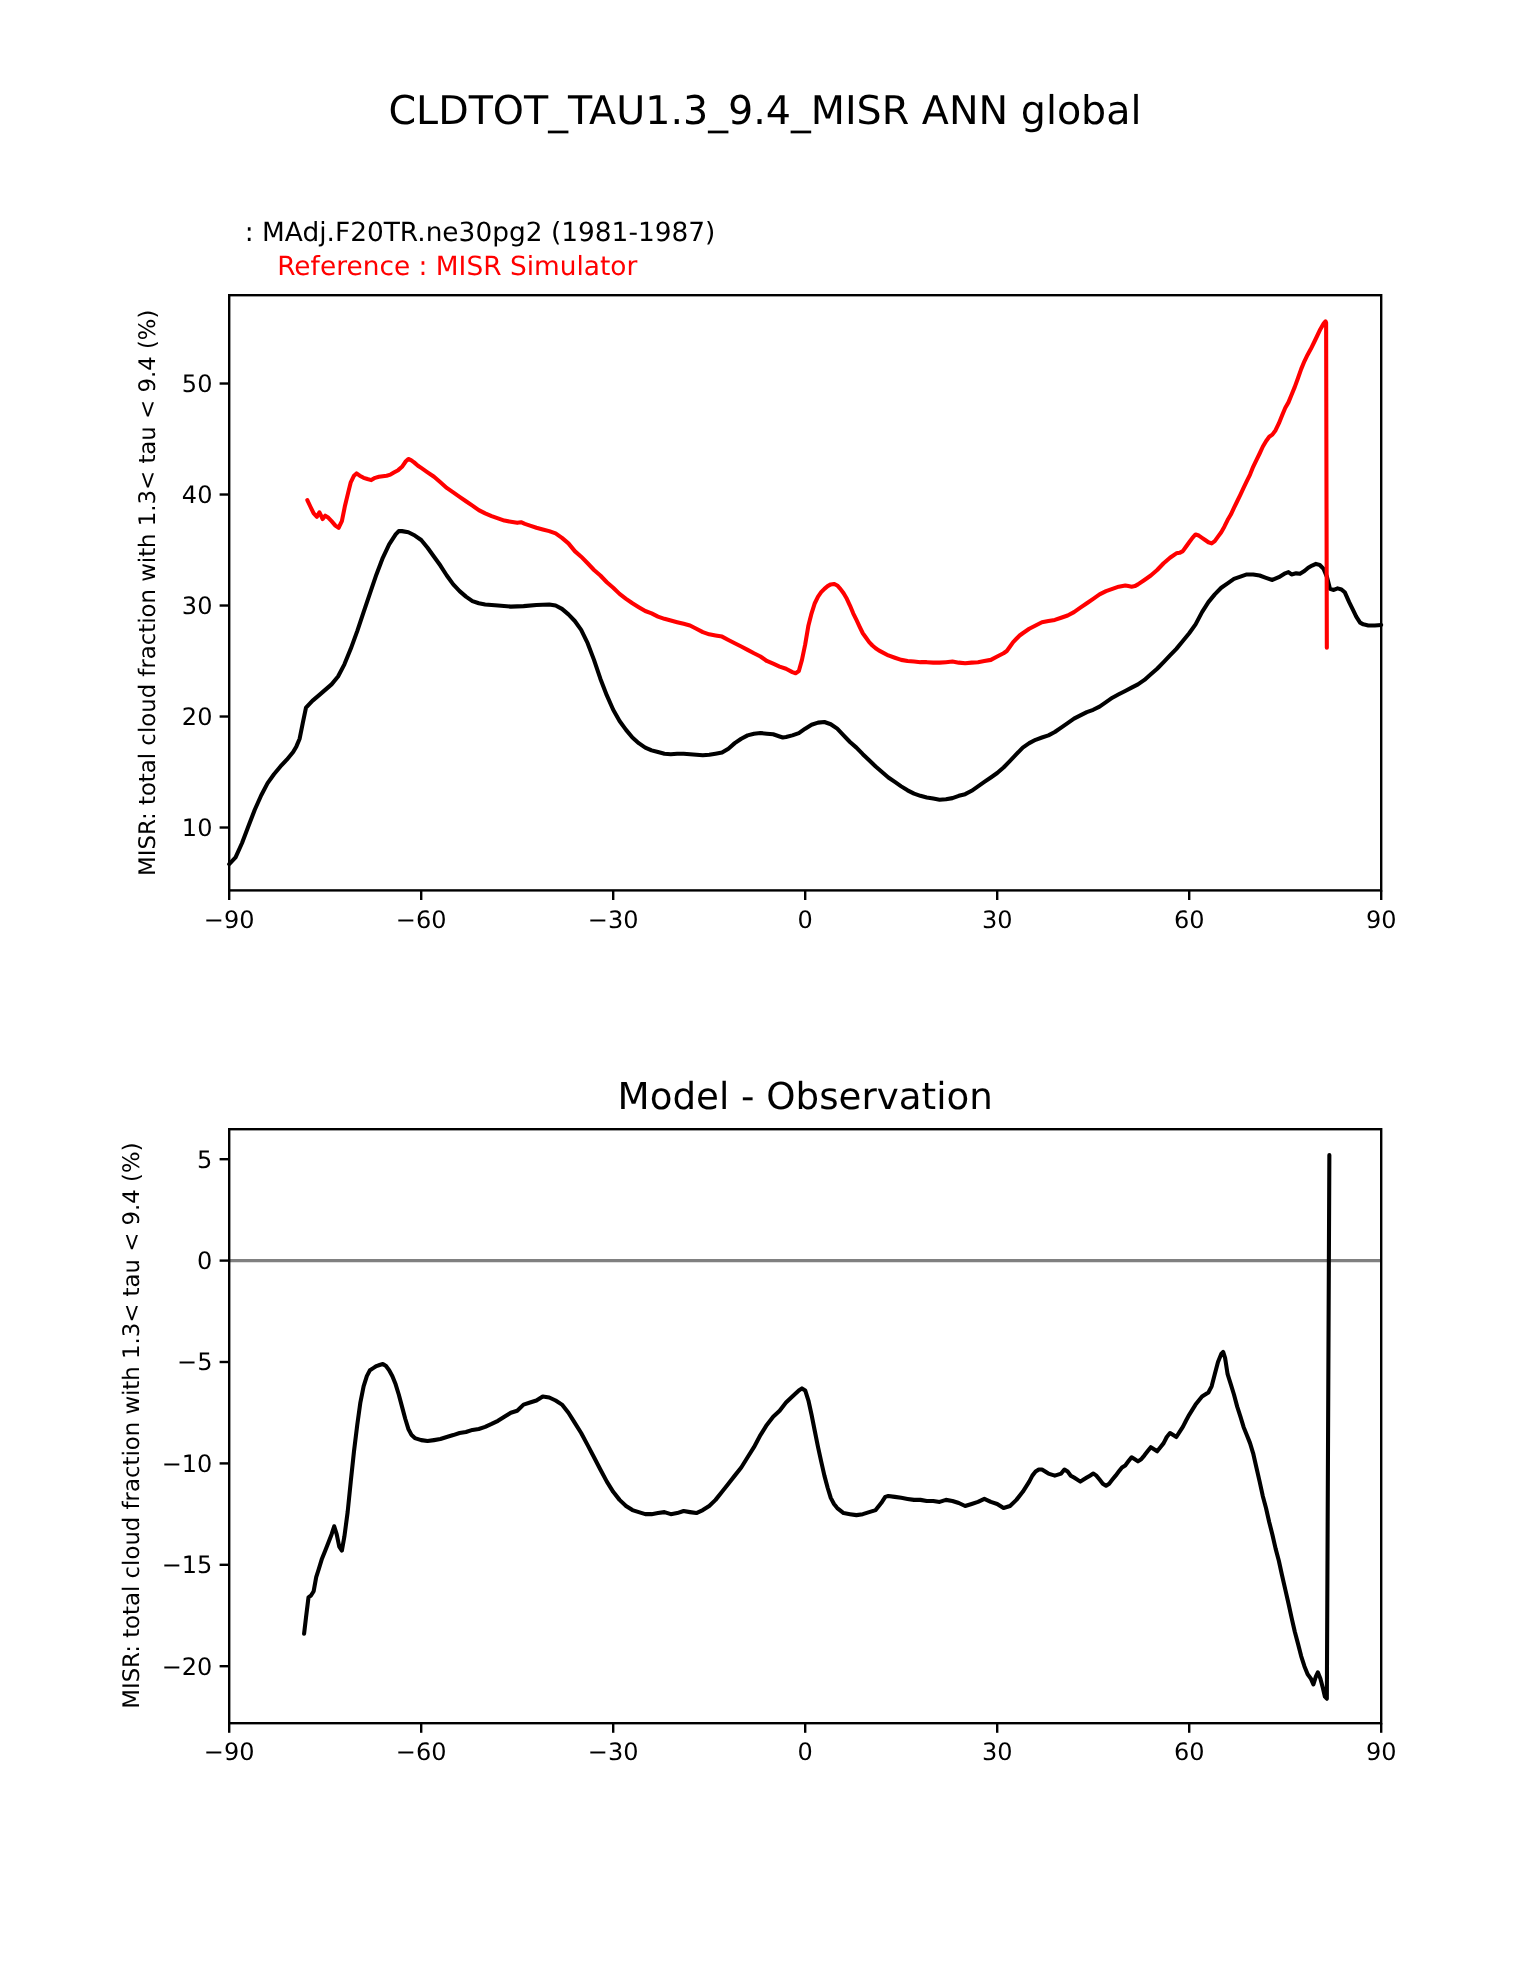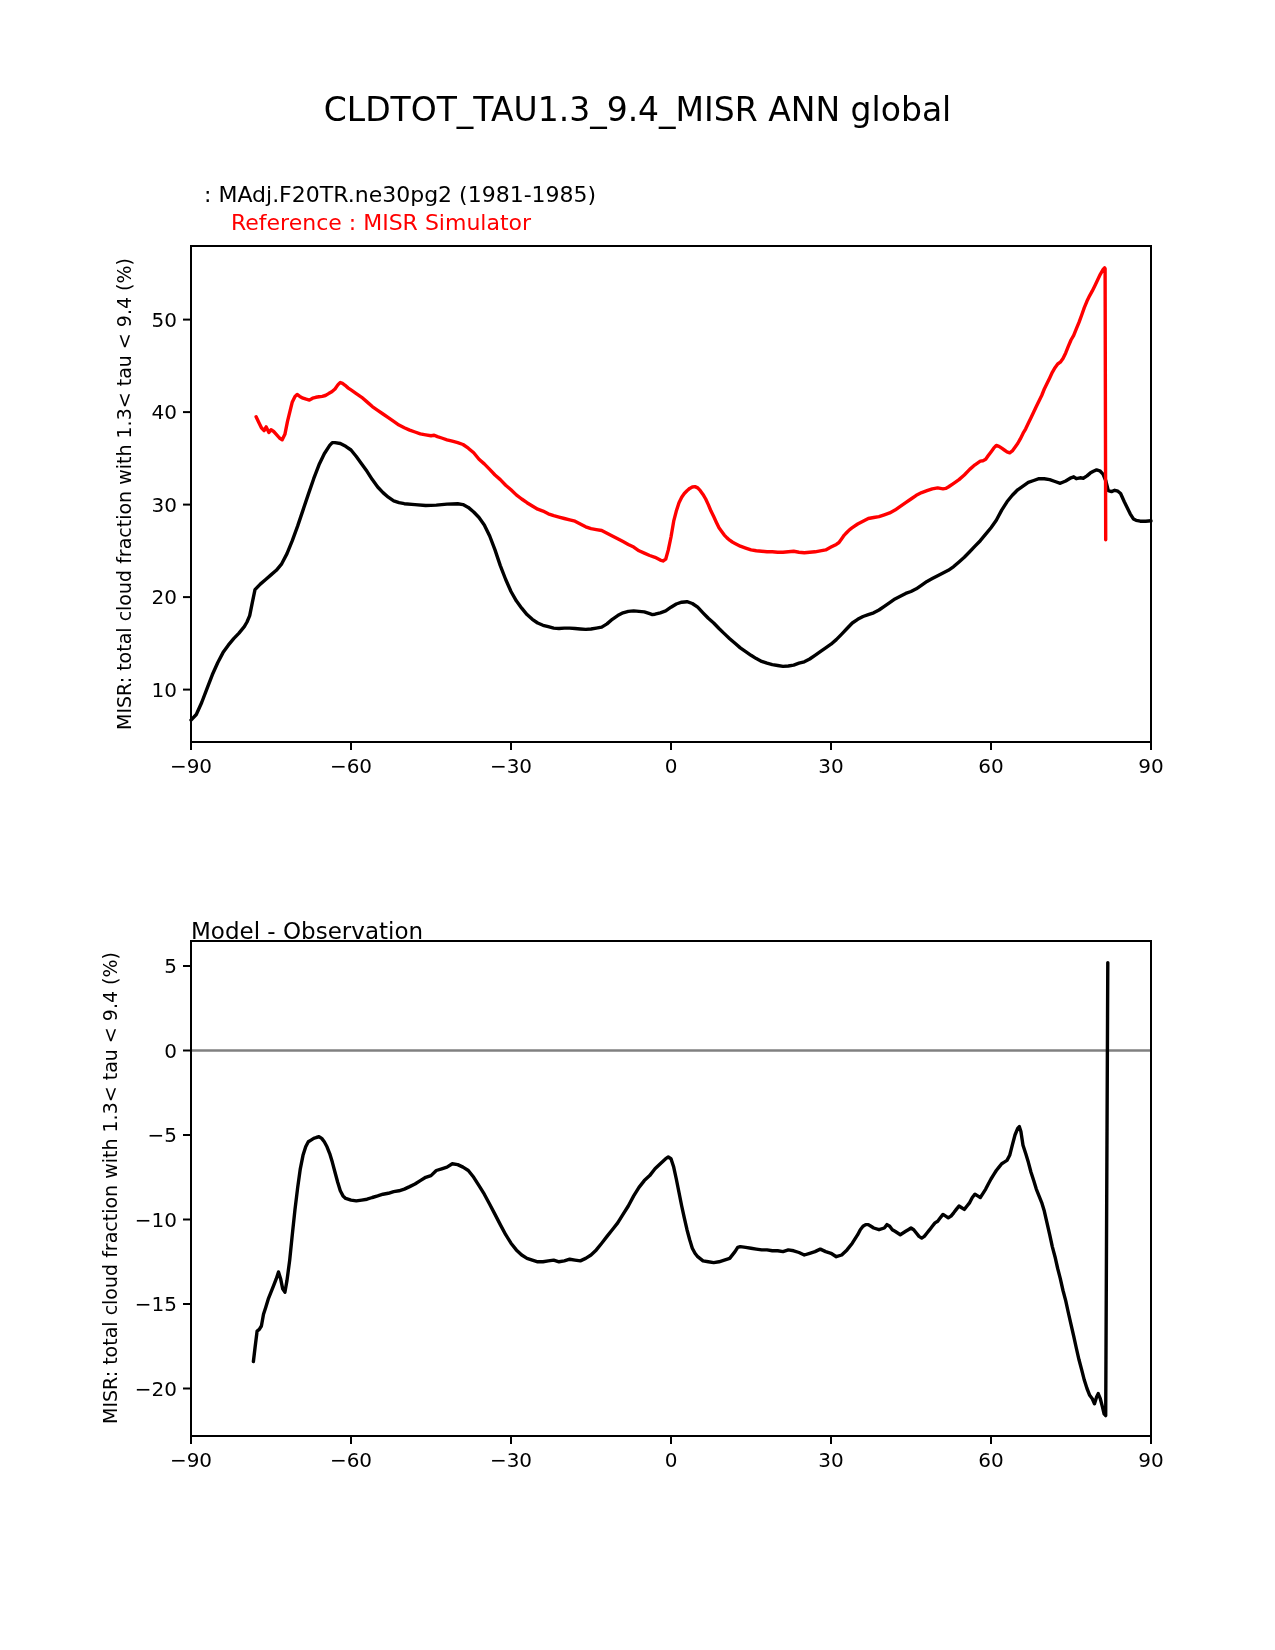--- a/index.html
+++ b/index.html
@@ -1,34 +1,34 @@
 <!DOCTYPE html>
 <html><head>
 <meta charset="utf-8">
 <style>
   html,body{margin:0;padding:0;background:#ffffff;}
   body{width:1275px;height:1650px;position:relative;font-family:"DejaVu Sans",sans-serif;color:#000;}
   #figure{position:absolute;inset:0;width:1275px;height:1650px;background:#fff;}
-  .suptitle{position:absolute;top:93px;left:0;width:1275px;text-align:center;font-size:33px;line-height:1;color:#000;}
+  .suptitle{position:absolute;top:75px;left:0;width:1275px;text-align:center;font-size:33px;line-height:1;color:#000;}
   .legend-line{position:absolute;font-size:22px;line-height:1;white-space:pre;}
   .legend-model{top:184px;left:204px;color:#000;}
   .legend-reference{top:212px;left:187px;color:#ff0000;margin-left:44px;}
   .ylabel{position:absolute;font-size:19px;line-height:1;white-space:nowrap;transform:translate(-50%,-50%) rotate(-90deg);}
   .ylabel-top{left:124px;top:494px;}
   .ylabel-bottom{left:110px;top:1188px;}
-  .subtitle{position:absolute;top:920px;left:191px;width:960px;font-size:23px;line-height:1;}
+  .subtitle{position:absolute;top:899px;left:191px;width:960px;text-align:center;font-size:31px;line-height:1;}
   svg{position:absolute;inset:0;}
   .tick-label{font-family:"DejaVu Sans",sans-serif;font-size:20px;fill:#000;}
 </style>
 </head>
 <body>
 
 <div id="figure">
   <div class="suptitle">CLDTOT_TAU1.3_9.4_MISR ANN global</div>
-  <div class="legend-line legend-model" style="color: rgb(0, 0, 0);">: MAdj.F20TR.ne30pg2 (1981-1985)</div>
+  <div class="legend-line legend-model" style="color: rgb(0, 0, 0);">: MAdj.F20TR.ne30pg2 (1981-1987)</div>
   <div class="legend-line legend-reference" style="color: rgb(255, 0, 0);">Reference : MISR Simulator</div>
   <div class="ylabel ylabel-top">MISR: total cloud fraction with 1.3&lt; tau &lt; 9.4 (%)</div>
   <div class="subtitle">Model - Observation</div>
   <div class="ylabel ylabel-bottom">MISR: total cloud fraction with 1.3&lt; tau &lt; 9.4 (%)</div>
   <svg id="plot-svg" width="1275" height="1650" viewBox="0 0 1275 1650">
     <g id="chart-0">
         <polyline points="191.0,720.1 196.3,714.5 201.7,702.5 207.0,688.6 212.3,674.8 217.7,662.7 223.0,652.6 228.3,645.2 233.7,638.7 239.0,633.1 244.3,626.7 247.0,622.0 249.7,615.6 252.3,602.6 255.0,589.7 260.3,584.1 265.7,579.5 271.0,574.9 276.3,570.3 281.7,563.8 287.0,553.6 292.3,540.7 297.7,525.9 303.0,510.1 308.3,494.4 313.7,478.7 319.0,464.8 324.3,453.7 329.7,445.4 332.3,442.6 335.0,442.6 340.3,443.5 345.7,446.3 351.0,450.0 356.3,456.5 361.7,463.9 367.0,471.3 372.3,479.6 377.7,487.0 383.0,492.6 388.3,497.2 393.7,500.9 399.0,502.7 404.3,503.7 415.0,504.6 425.7,505.5 436.3,505.1 447.0,504.1 457.7,503.7 463.0,504.6 468.3,507.4 473.7,512.0 479.0,517.5 484.3,524.9 489.7,536.0 495.0,549.9 500.3,565.6 505.7,579.5 511.0,591.5 516.3,600.8 521.7,608.2 527.0,614.6 532.3,619.3 537.7,623.0 543.0,625.3 548.3,626.7 553.7,628.1 559.0,628.5 564.3,628.1 569.7,628.1 575.0,628.5 580.3,629.0 585.7,629.4 591.0,629.0 596.3,628.1 601.7,627.1 607.0,623.9 612.3,619.3 617.7,615.6 623.0,612.8 628.3,611.4 633.7,610.9 639.0,611.4 644.3,611.9 649.7,613.7 652.3,614.6 655.0,614.2 660.3,612.8 665.7,610.9 671.0,607.2 676.3,604.0 681.7,602.2 687.0,601.7 692.3,603.5 697.7,607.2 703.0,612.8 708.3,618.3 713.7,623.0 719.0,628.5 724.3,633.6 729.7,638.7 735.0,643.3 740.3,647.9 745.7,651.6 751.0,655.3 756.3,658.6 761.7,661.4 767.0,663.2 772.3,664.6 777.7,665.5 783.0,666.4 788.3,666.0 793.7,665.1 799.0,663.2 804.3,661.8 809.7,659.0 815.0,655.3 820.3,651.6 825.7,647.9 831.0,644.2 836.3,639.6 841.7,634.1 847.0,628.5 852.3,623.0 857.7,619.3 863.0,616.5 868.3,614.6 873.7,612.8 879.0,610.0 884.3,606.3 889.7,602.6 895.0,598.9 900.3,596.2 905.7,593.4 911.0,591.5 916.3,588.8 921.7,585.1 927.0,581.4 932.3,578.6 937.7,575.8 943.0,573.0 948.3,570.3 953.7,566.6 959.0,561.9 964.3,557.3 969.7,551.8 975.0,546.2 980.3,540.7 985.7,534.2 991.0,527.7 996.3,520.3 1001.7,510.1 1007.0,501.8 1012.3,495.3 1017.7,489.8 1023.0,486.1 1028.3,482.4 1033.7,480.5 1039.0,478.7 1044.3,478.7 1049.7,479.6 1055.0,481.5 1060.3,483.3 1065.7,481.0 1071.0,477.8 1073.7,476.8 1076.3,478.7 1080.1,477.8 1083.3,478.2 1087.0,475.9 1090.2,473.1 1093.4,471.3 1096.6,469.9 1099.8,470.8 1103.0,474.1 1105.7,480.5 1108.3,490.7 1111.5,491.6 1114.7,490.3 1117.9,491.2 1120.6,493.5 1124.3,501.8 1127.5,508.3 1130.2,513.8 1133.4,518.9 1136.1,520.3 1140.3,521.2 1145.7,521.2 1151.0,520.8" fill="none" stroke="#000000" stroke-width="3.4" stroke-linejoin="round" stroke-linecap="round"></polyline>
         <polyline points="256.1,416.7 258.7,422.3 261.4,427.8 264.1,430.6 266.2,426.9 268.9,432.5 271.0,429.7 273.7,431.5 276.3,434.3 279.5,438.0 282.2,439.8 284.9,434.3 287.5,421.4 290.2,410.3 292.3,401.9 295.0,396.4 297.1,394.5 299.8,396.4 303.0,398.2 306.2,399.2 309.4,400.1 312.6,398.2 315.8,397.3 319.0,396.8 322.2,396.4 325.4,395.5 328.6,393.6 331.8,391.8 335.0,389.0 338.2,384.4 340.3,382.5 342.5,383.4 345.1,385.3 348.3,388.1 351.0,389.9 356.3,393.6 361.7,397.3 367.0,401.9 372.3,406.6 377.7,410.3 383.0,414.0 388.3,417.7 393.7,421.4 399.0,425.1 404.3,427.8 409.7,430.1 415.0,432.0 420.3,433.8 425.7,434.8 431.0,435.7 434.2,435.2 437.4,436.6 441.7,438.0 447.0,439.8 452.3,441.2 457.7,442.6 463.0,444.5 468.3,448.2 473.7,452.8 479.0,459.3 484.3,463.9 489.7,469.4 495.0,475.0 500.3,479.6 505.7,485.2 511.0,489.8 516.3,494.9 521.7,499.0 527.0,502.7 532.3,506.0 537.7,509.2 543.0,511.1 548.3,513.8 553.7,515.7 559.0,517.1 564.3,518.5 569.7,519.8 575.0,521.2 580.3,524.0 585.7,526.8 591.0,528.6 596.3,529.6 601.7,530.5 607.0,533.3 612.3,536.0 617.7,538.8 623.0,541.6 628.3,544.4 633.7,547.1 639.0,550.8 644.3,553.1 649.7,555.5 655.0,557.3 660.3,560.1 663.0,561.0 665.7,559.2 668.3,549.9 671.0,537.0 673.7,521.2 676.3,511.1 679.0,502.7 681.7,497.2 684.3,493.5 687.0,490.7 689.7,488.4 692.3,487.0 695.0,486.6 697.7,487.9 700.3,490.7 703.0,494.4 705.7,499.0 708.3,504.6 711.0,511.1 713.7,516.6 716.3,522.2 719.0,527.7 721.7,531.4 724.3,535.1 727.0,537.9 729.7,540.2 732.3,542.0 735.0,543.4 740.3,546.2 745.7,548.1 751.0,549.9 756.3,550.8 761.7,551.3 767.0,551.8 772.3,551.8 777.7,552.2 783.0,552.2 788.3,551.8 793.7,551.3 799.0,552.2 804.3,552.7 809.7,552.2 815.0,551.8 820.3,550.8 825.7,549.9 831.0,547.1 836.3,544.4 839.0,542.5 841.7,538.8 844.3,535.1 847.0,532.3 849.7,529.6 852.3,527.7 857.7,524.0 863.0,521.2 868.3,518.5 873.7,517.5 879.0,516.6 884.3,514.8 889.7,512.9 895.0,510.1 900.3,506.4 905.7,502.7 911.0,499.0 916.3,495.3 921.7,492.6 927.0,490.7 932.3,488.9 937.7,487.9 940.3,488.4 943.0,488.9 945.7,488.4 948.3,487.0 953.7,483.3 959.0,479.6 964.3,475.0 969.7,469.4 975.0,464.8 980.3,461.1 983.0,460.7 985.7,459.3 988.3,455.6 991.0,451.9 993.7,448.2 996.3,445.4 999.0,446.3 1001.7,448.2 1004.3,450.0 1007.0,451.9 1009.7,452.8 1012.3,450.9 1015.0,447.2 1017.7,443.5 1020.3,438.9 1023.0,433.4 1025.7,428.8 1028.3,423.2 1031.0,417.7 1033.7,412.1 1036.3,406.6 1039.0,401.0 1041.7,395.5 1044.3,389.0 1047.0,383.4 1049.7,377.9 1052.3,372.3 1055.0,367.7 1057.7,364.0 1060.3,362.2 1063.0,358.5 1065.7,352.9 1068.3,346.4 1071.0,340.0 1073.7,335.3 1076.3,328.9 1079.0,322.4 1081.7,315.0 1084.3,307.6 1087.0,301.1 1089.7,295.6 1092.3,290.9 1095.0,285.4 1097.7,279.8 1100.3,274.3 1103.0,269.7 1104.6,267.8 1105.1,268.8 1105.7,539.7" fill="none" stroke="#ff0000" stroke-width="3.4" stroke-linejoin="round" stroke-linecap="round"></polyline>
         <rect x="191" y="246" width="960" height="496" fill="none" stroke="#000000" stroke-width="2"></rect>
         <line x1="191.0" x2="191.0" y1="742" y2="750" stroke="#000000" stroke-width="2"></line>

